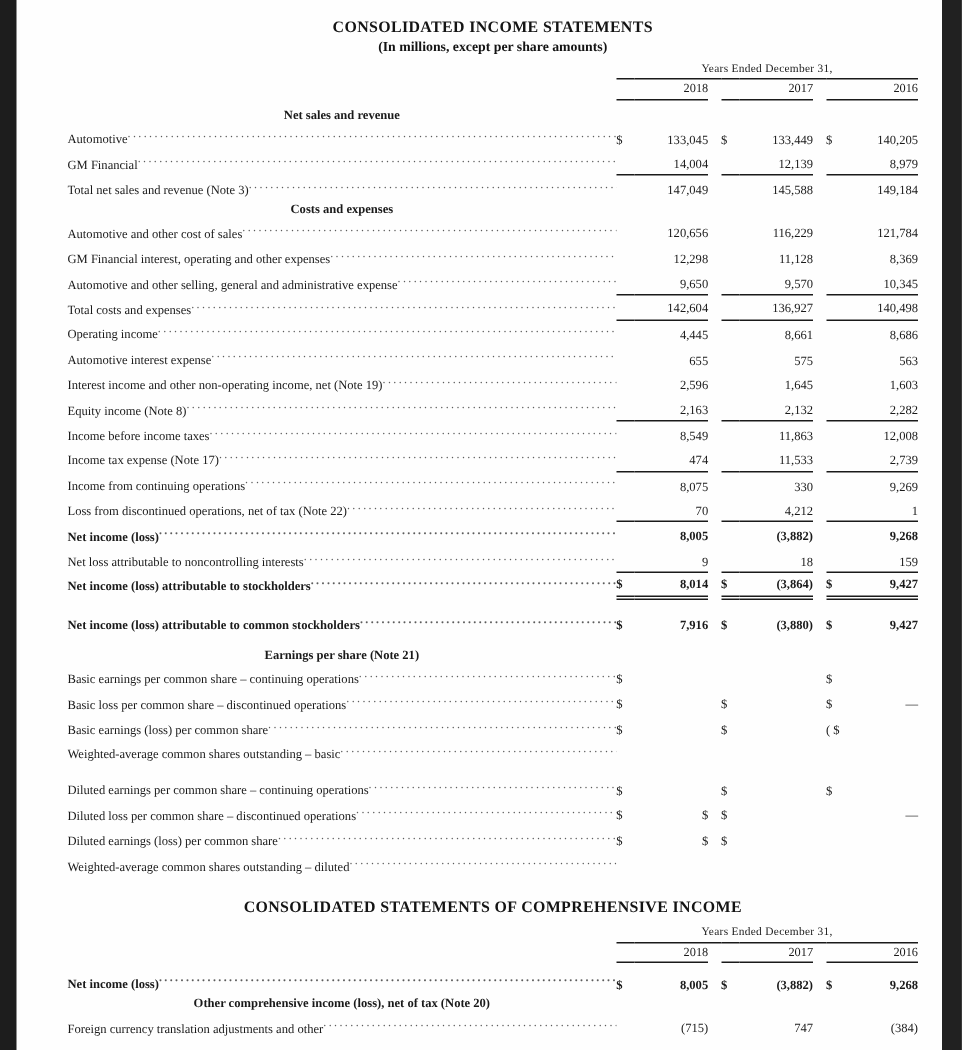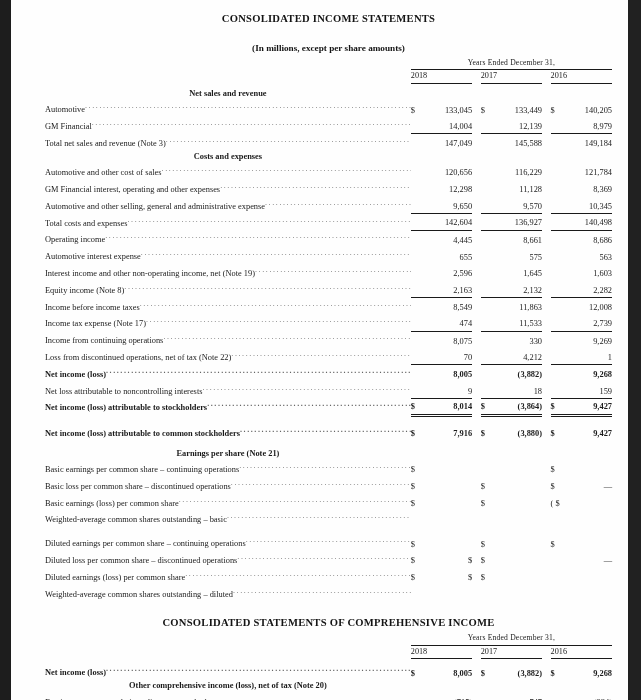--- a/index.html
+++ b/index.html
@@ -46,21 +46,21 @@
     font-weight: bold;
     font-size: 10.6px;
     letter-spacing: .25px;
     margin: 5px 0 0 0;
     color: #141414;
   }
   .doc-subtitle {
     text-align: center;
     font-weight: bold;
     font-size: 9.2px;
-    margin: 19px 0 0 0;
+    margin: 2px 0 0 0;
     color: #141414;
   }
 
   
   table.fin {
     border-collapse: collapse;
     width: 100%;
     font-size: 8.4px;
     color: #1a1a1a;
     table-layout: fixed;
@@ -119,21 +119,21 @@
   
   .grp-title {
     text-align: center;
     font-weight: bold;
     font-size: 7.6px;
     letter-spacing: .2px;
     border-bottom: 1.1px solid #1a1a1a;
     padding-bottom: 1px;
   }
   .yr-head {
-    text-align: left;
+    text-align: right;
     font-weight: bold;
     font-size: 8.2px;
     border-bottom: 1.1px solid #1a1a1a;
     padding-bottom: 1px;
   }
   .hdr-pad td { height: 4px; font-size: 1px; line-height: 4px; }
 </style>
 </head>
 <body>
 

